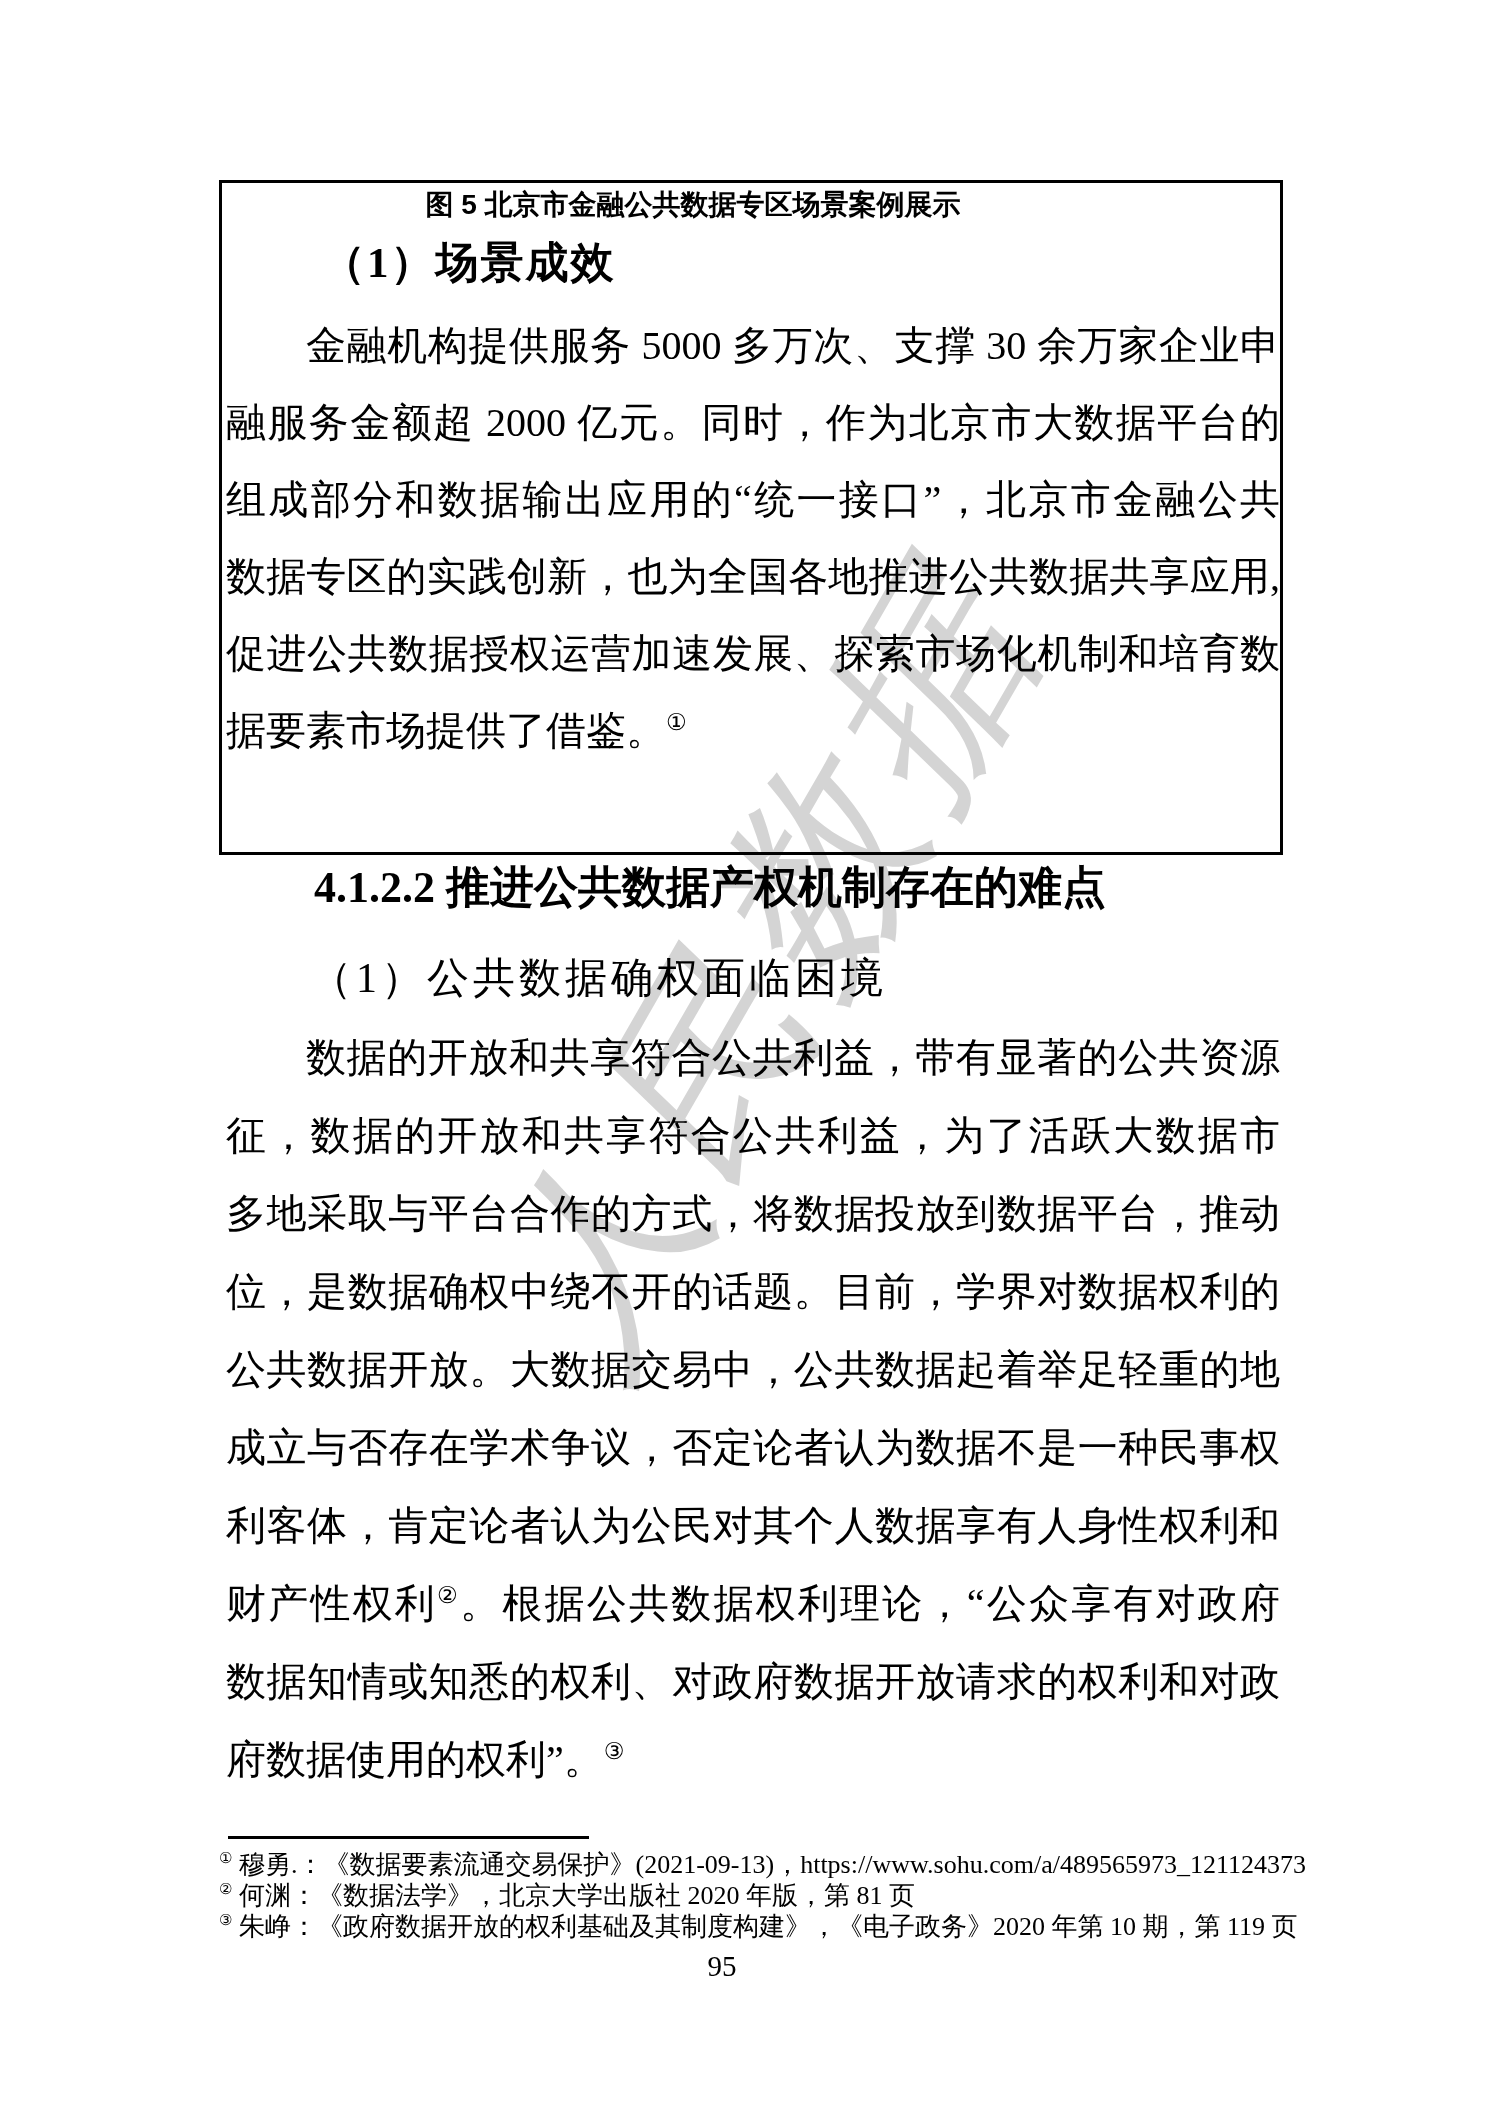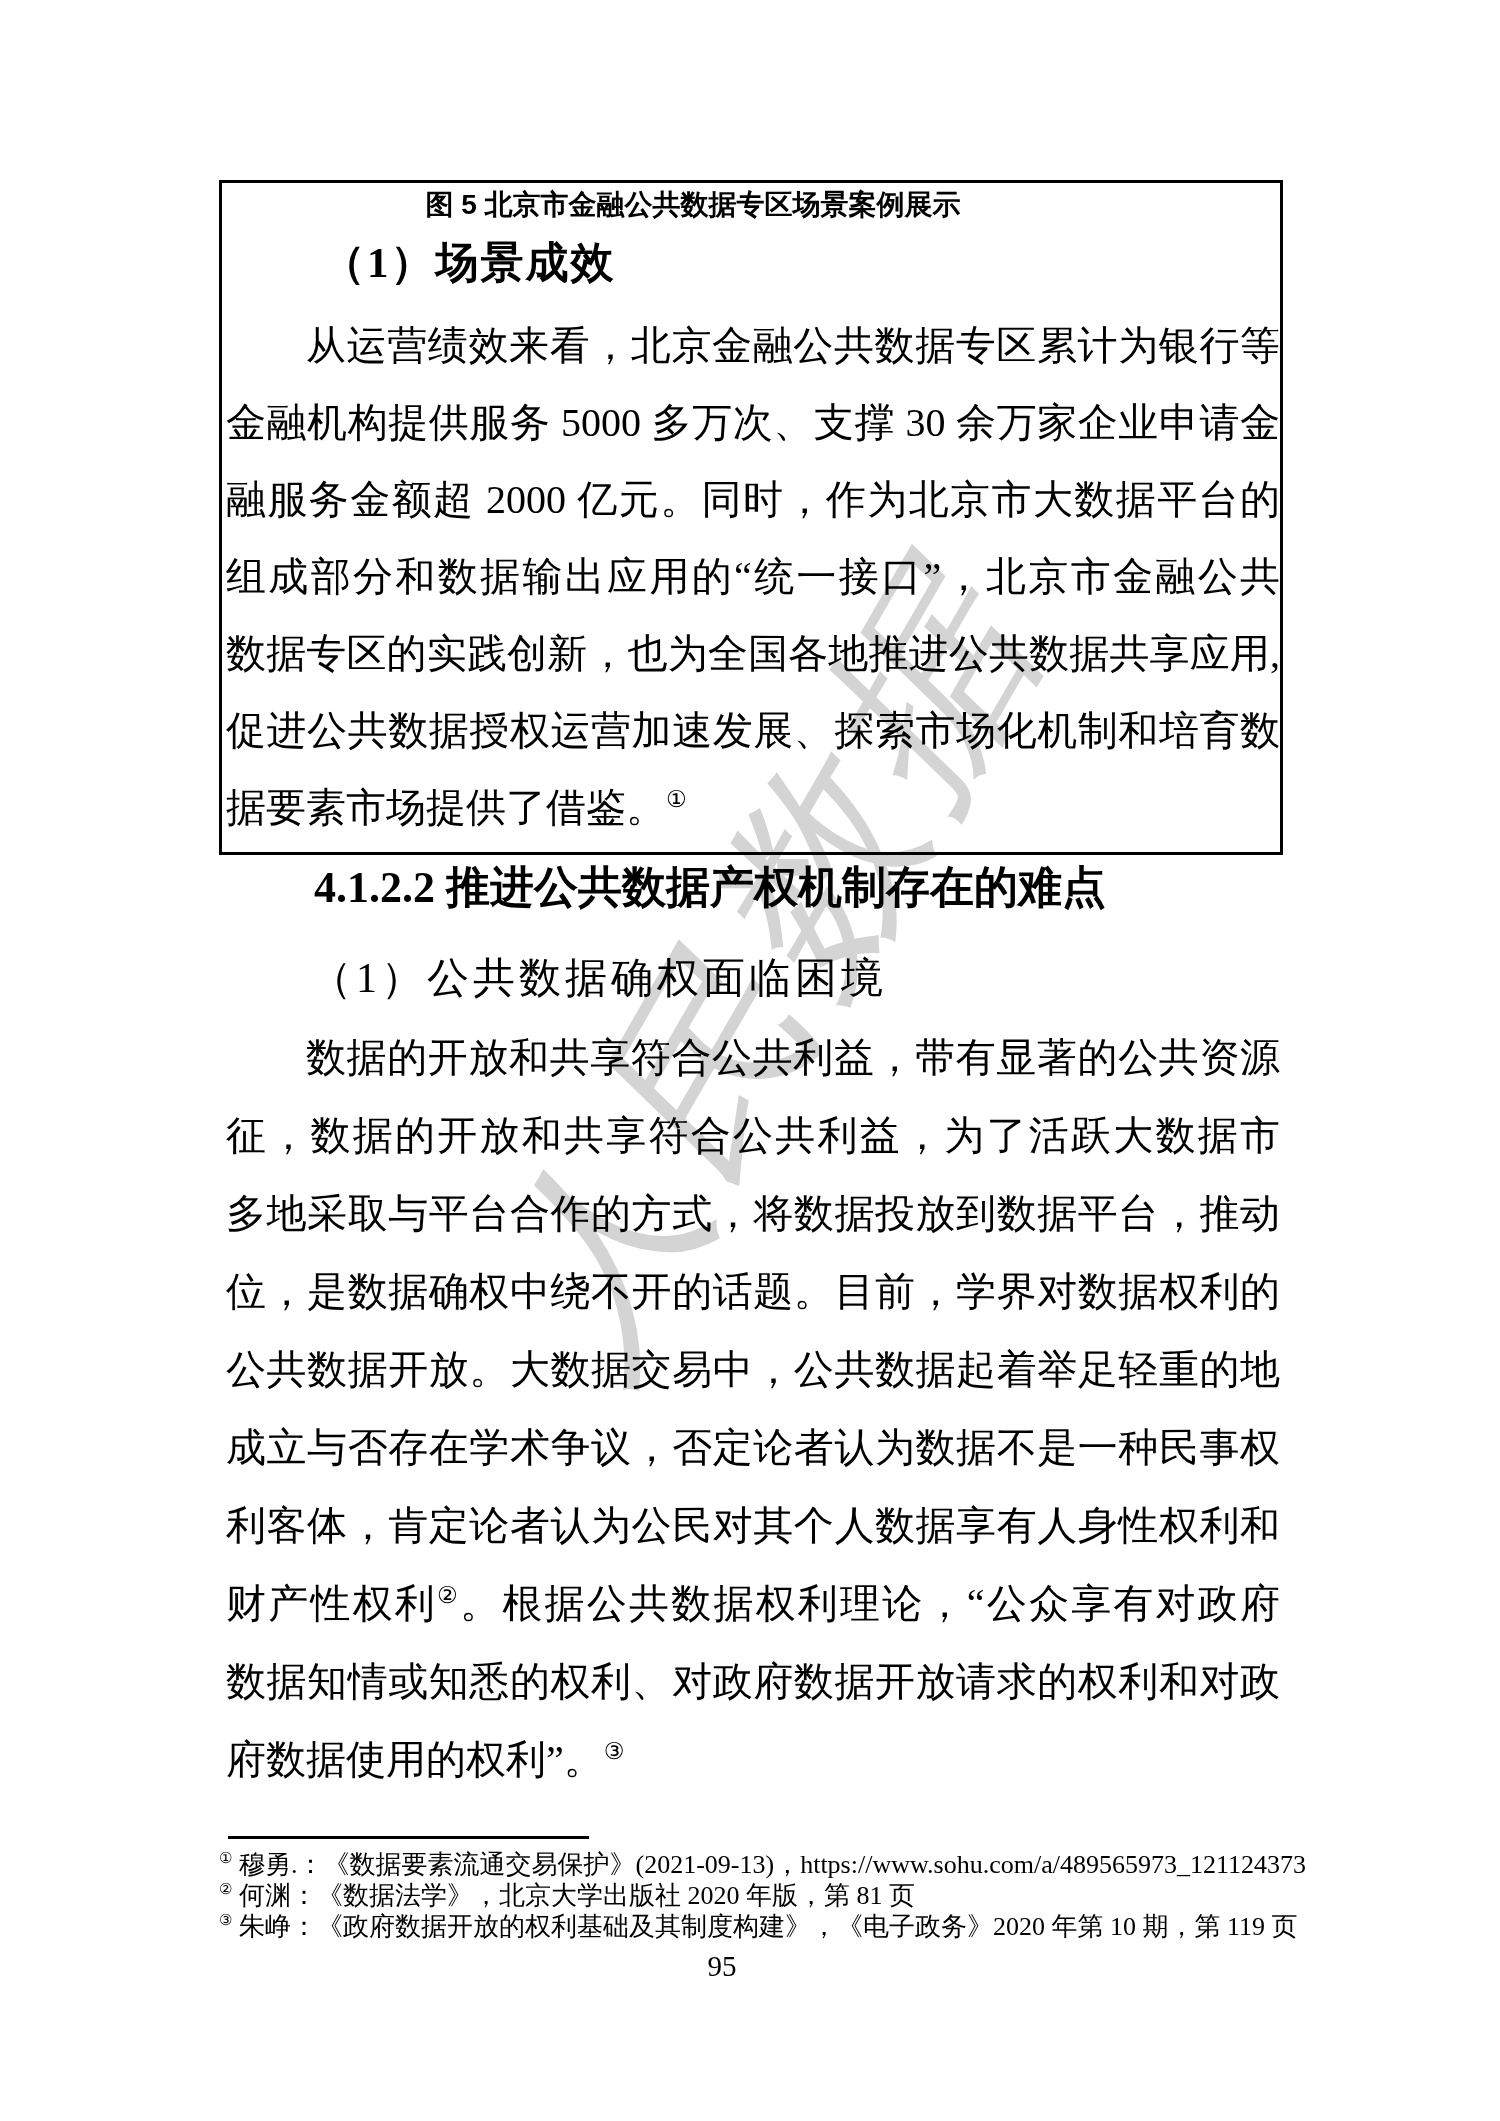--- a/index.html
+++ b/index.html
@@ -134,21 +134,20 @@
 
   <div class="watermark">人民数据</div>
 
   <div class="figure-box"></div>
 
   <div class="fig-caption">图 5 北京市金融公共数据专区场景案例展示</div>
 
   <div class="box-heading">（1）场景成效</div>
 
   <div class="lines box-lines">
-      <div class="line">从运营绩效来看，北京金融公共数据专区累计为银行等</div>
       <div class="line">金融机构提供服务 5000 多万次、支撑 30 余万家企业申请金</div>
       <div class="line">融服务金额超 2000 亿元。同时，作为北京市大数据平台的</div>
       <div class="line">组成部分和数据输出应用的“统一接口”，北京市金融公共</div>
       <div class="line">数据专区的实践创新，也为全国各地推进公共数据共享应用,</div>
       <div class="line">促进公共数据授权运营加速发展、探索市场化机制和培育数</div>
       <div class="line">据要素市场提供了借鉴。<span class="sup">①</span></div>
     </div>
 
   <div class="sec-heading">4.1.2.2 推进公共数据产权机制存在的难点</div>
 

